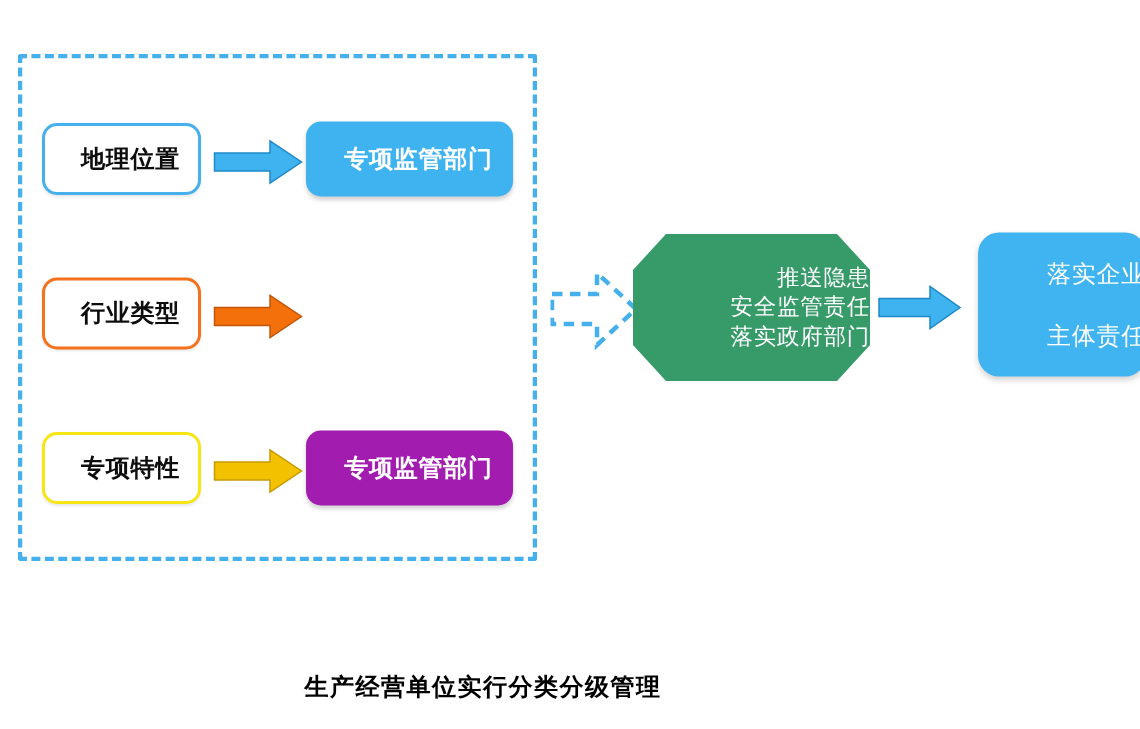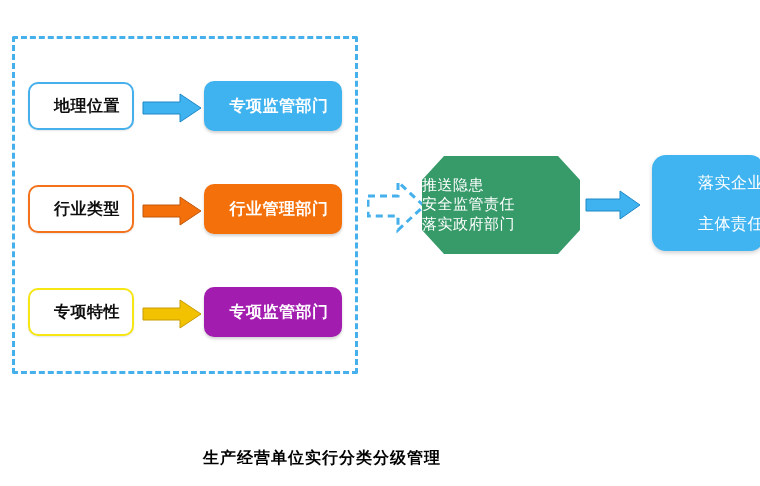--- a/index.html
+++ b/index.html
@@ -108,21 +108,21 @@
     height: 98px;
   }
   .octagon .oct-label {
     position: absolute;
     left: 0;
     top: 0;
     width: 158px;
     height: 98px;
     display: flex;
     flex-direction: column;
-    align-items: flex-start;
+    align-items: flex-end;
     justify-content: center;
     color: #ffffff;
     font-size: 15px;
     line-height: 1.30;
     text-align: center;
     white-space: nowrap;
     letter-spacing: 0.5px;
   }
 
   
@@ -190,23 +190,20 @@
   </div>
 
   <div class="node crit r2">
     <span>行业类型</span>
   </div>
   <div class="arrow-row r2">
     <svg width="60" height="34" viewBox="0 0 60 34">
       <path d="M1,11 L38,11 L38,3 L59,17 L38,31 L38,23 L1,23 Z" fill="#F4700A" stroke="#C1560A" stroke-width="1"></path>
     </svg>
   </div>
-  <div class="node dept r2">
-    <span>行业管理部门</span>
-  </div>
 
   <div class="node crit r3">
     <span>专项特性</span>
   </div>
   <div class="arrow-row r3">
     <svg width="60" height="34" viewBox="0 0 60 34">
       <path d="M1,11 L38,11 L38,3 L59,17 L38,31 L38,23 L1,23 Z" fill="#F2C200" stroke="#C79B00" stroke-width="1"></path>
     </svg>
   </div>
   <div class="node dept r3">

